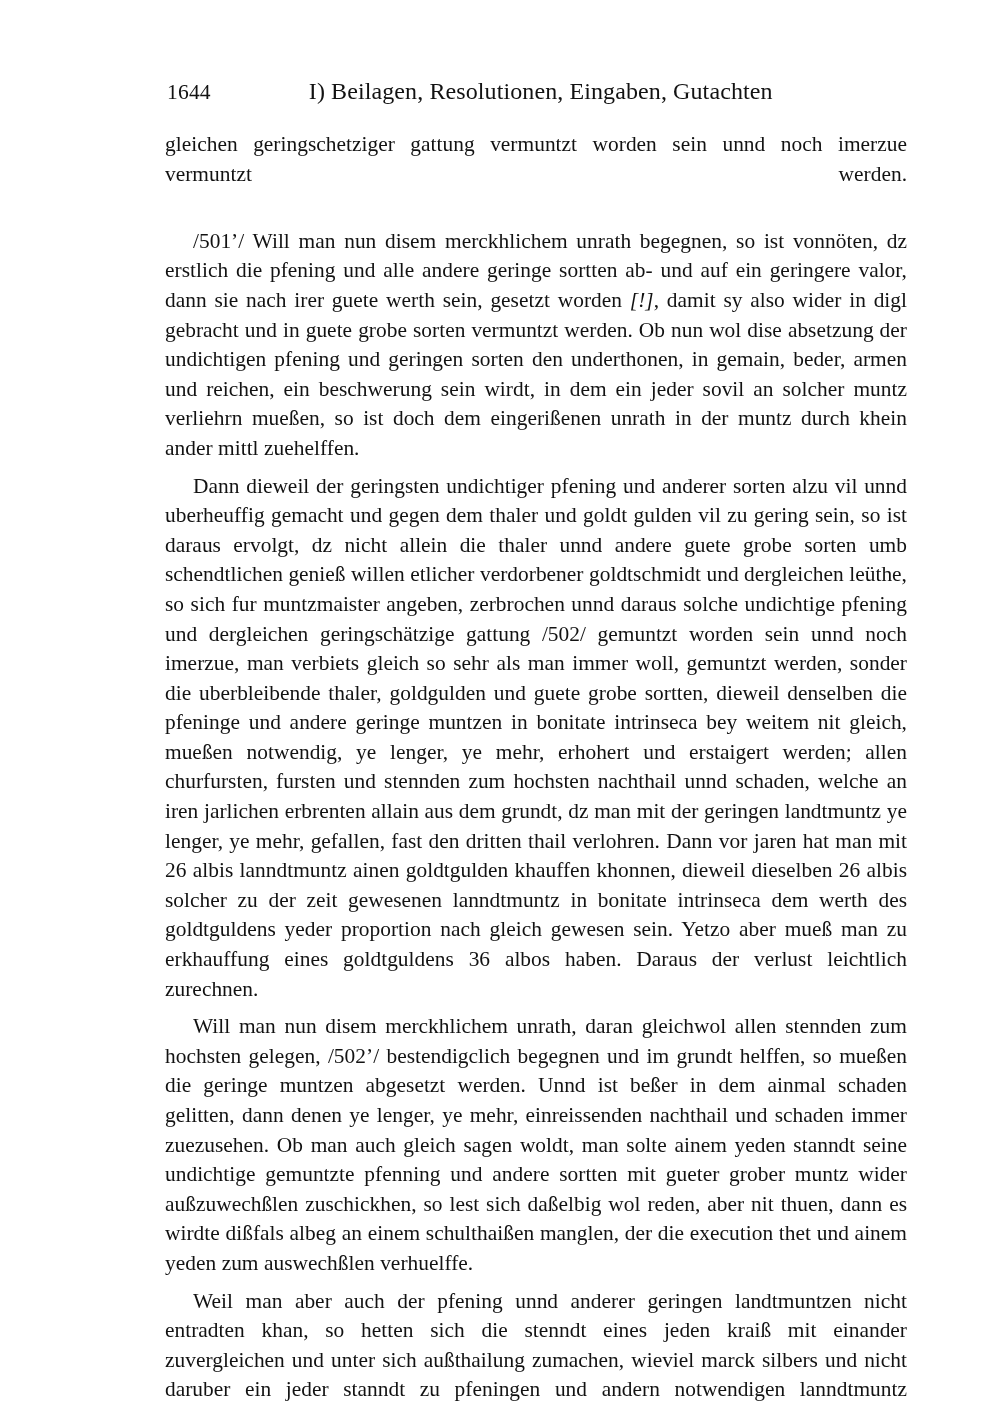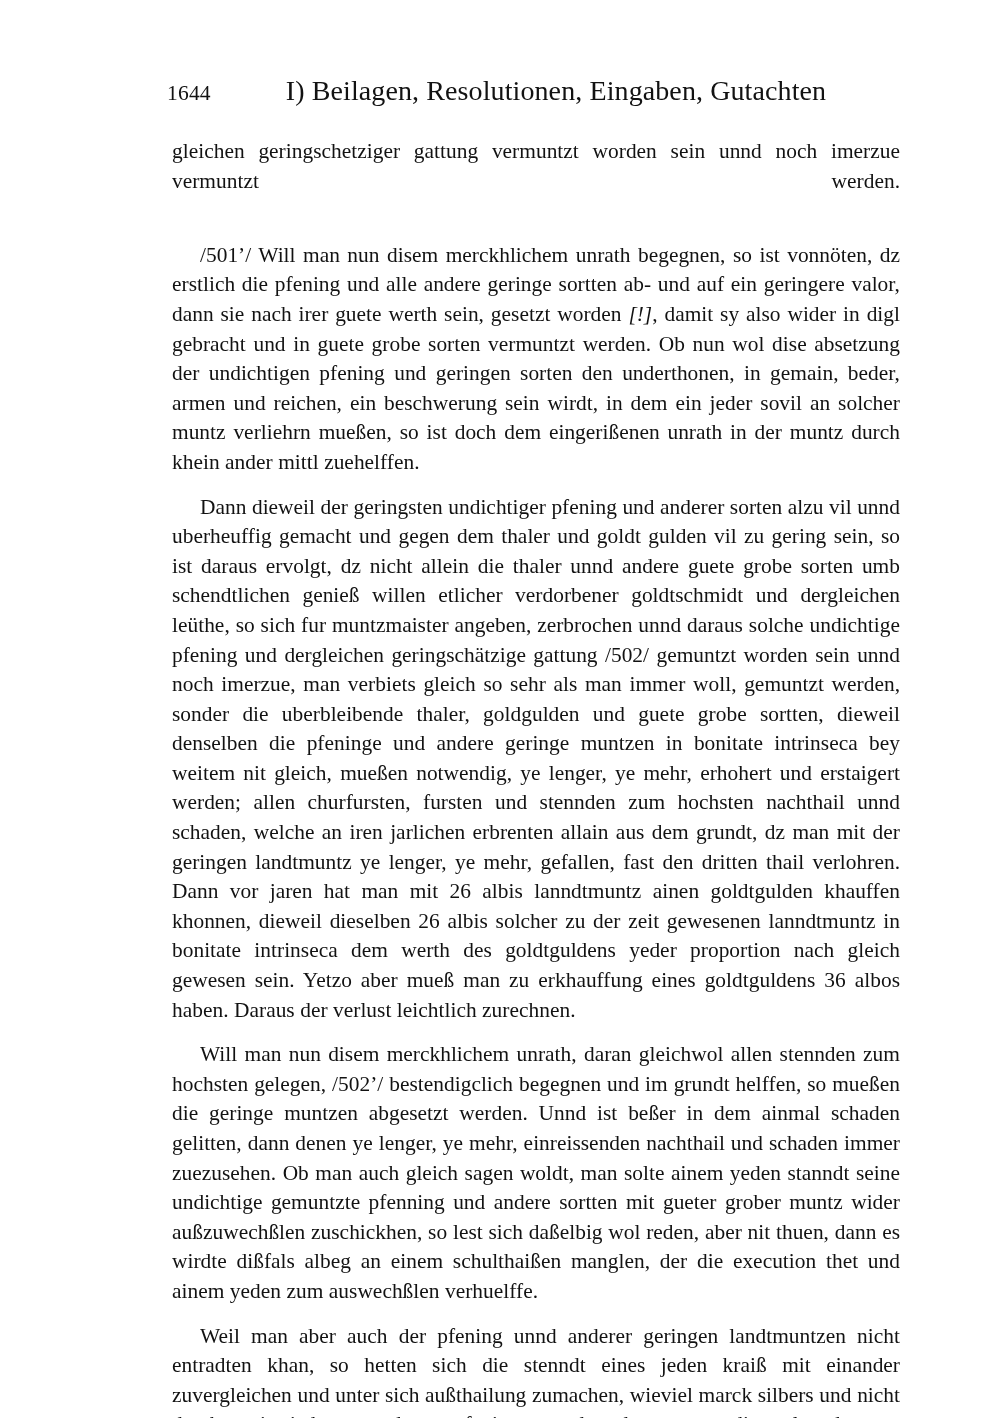--- a/index.html
+++ b/index.html
@@ -29,34 +29,34 @@
     display: flex;
     align-items: baseline;
   }
   .folio {
     font-size: 21.5px;
     line-height: 26px;
     letter-spacing: 0.2px;
     white-space: nowrap;
   }
   .head-title {
-    font-size: 28px;
+    font-size: 24px;
     line-height: 26px;
-    margin-left: 75px;
+    margin-left: 98px;
     letter-spacing: 0.1px;
     white-space: nowrap;
   }
   .textblock {
     position: absolute;
     left: 157px;
     top: 122px;
     width: 758px;
   }
   p.para {
-    margin: 15px;
+    margin: 8px;
     padding: 0;
     font-size: 21.4px;
     line-height: 29.6px;
     text-align: justify;
     text-justify: inter-word;
     -webkit-hyphens: none;
     hyphens: none;
     letter-spacing: 0.02px;
     word-spacing: 0.1px;
   }

